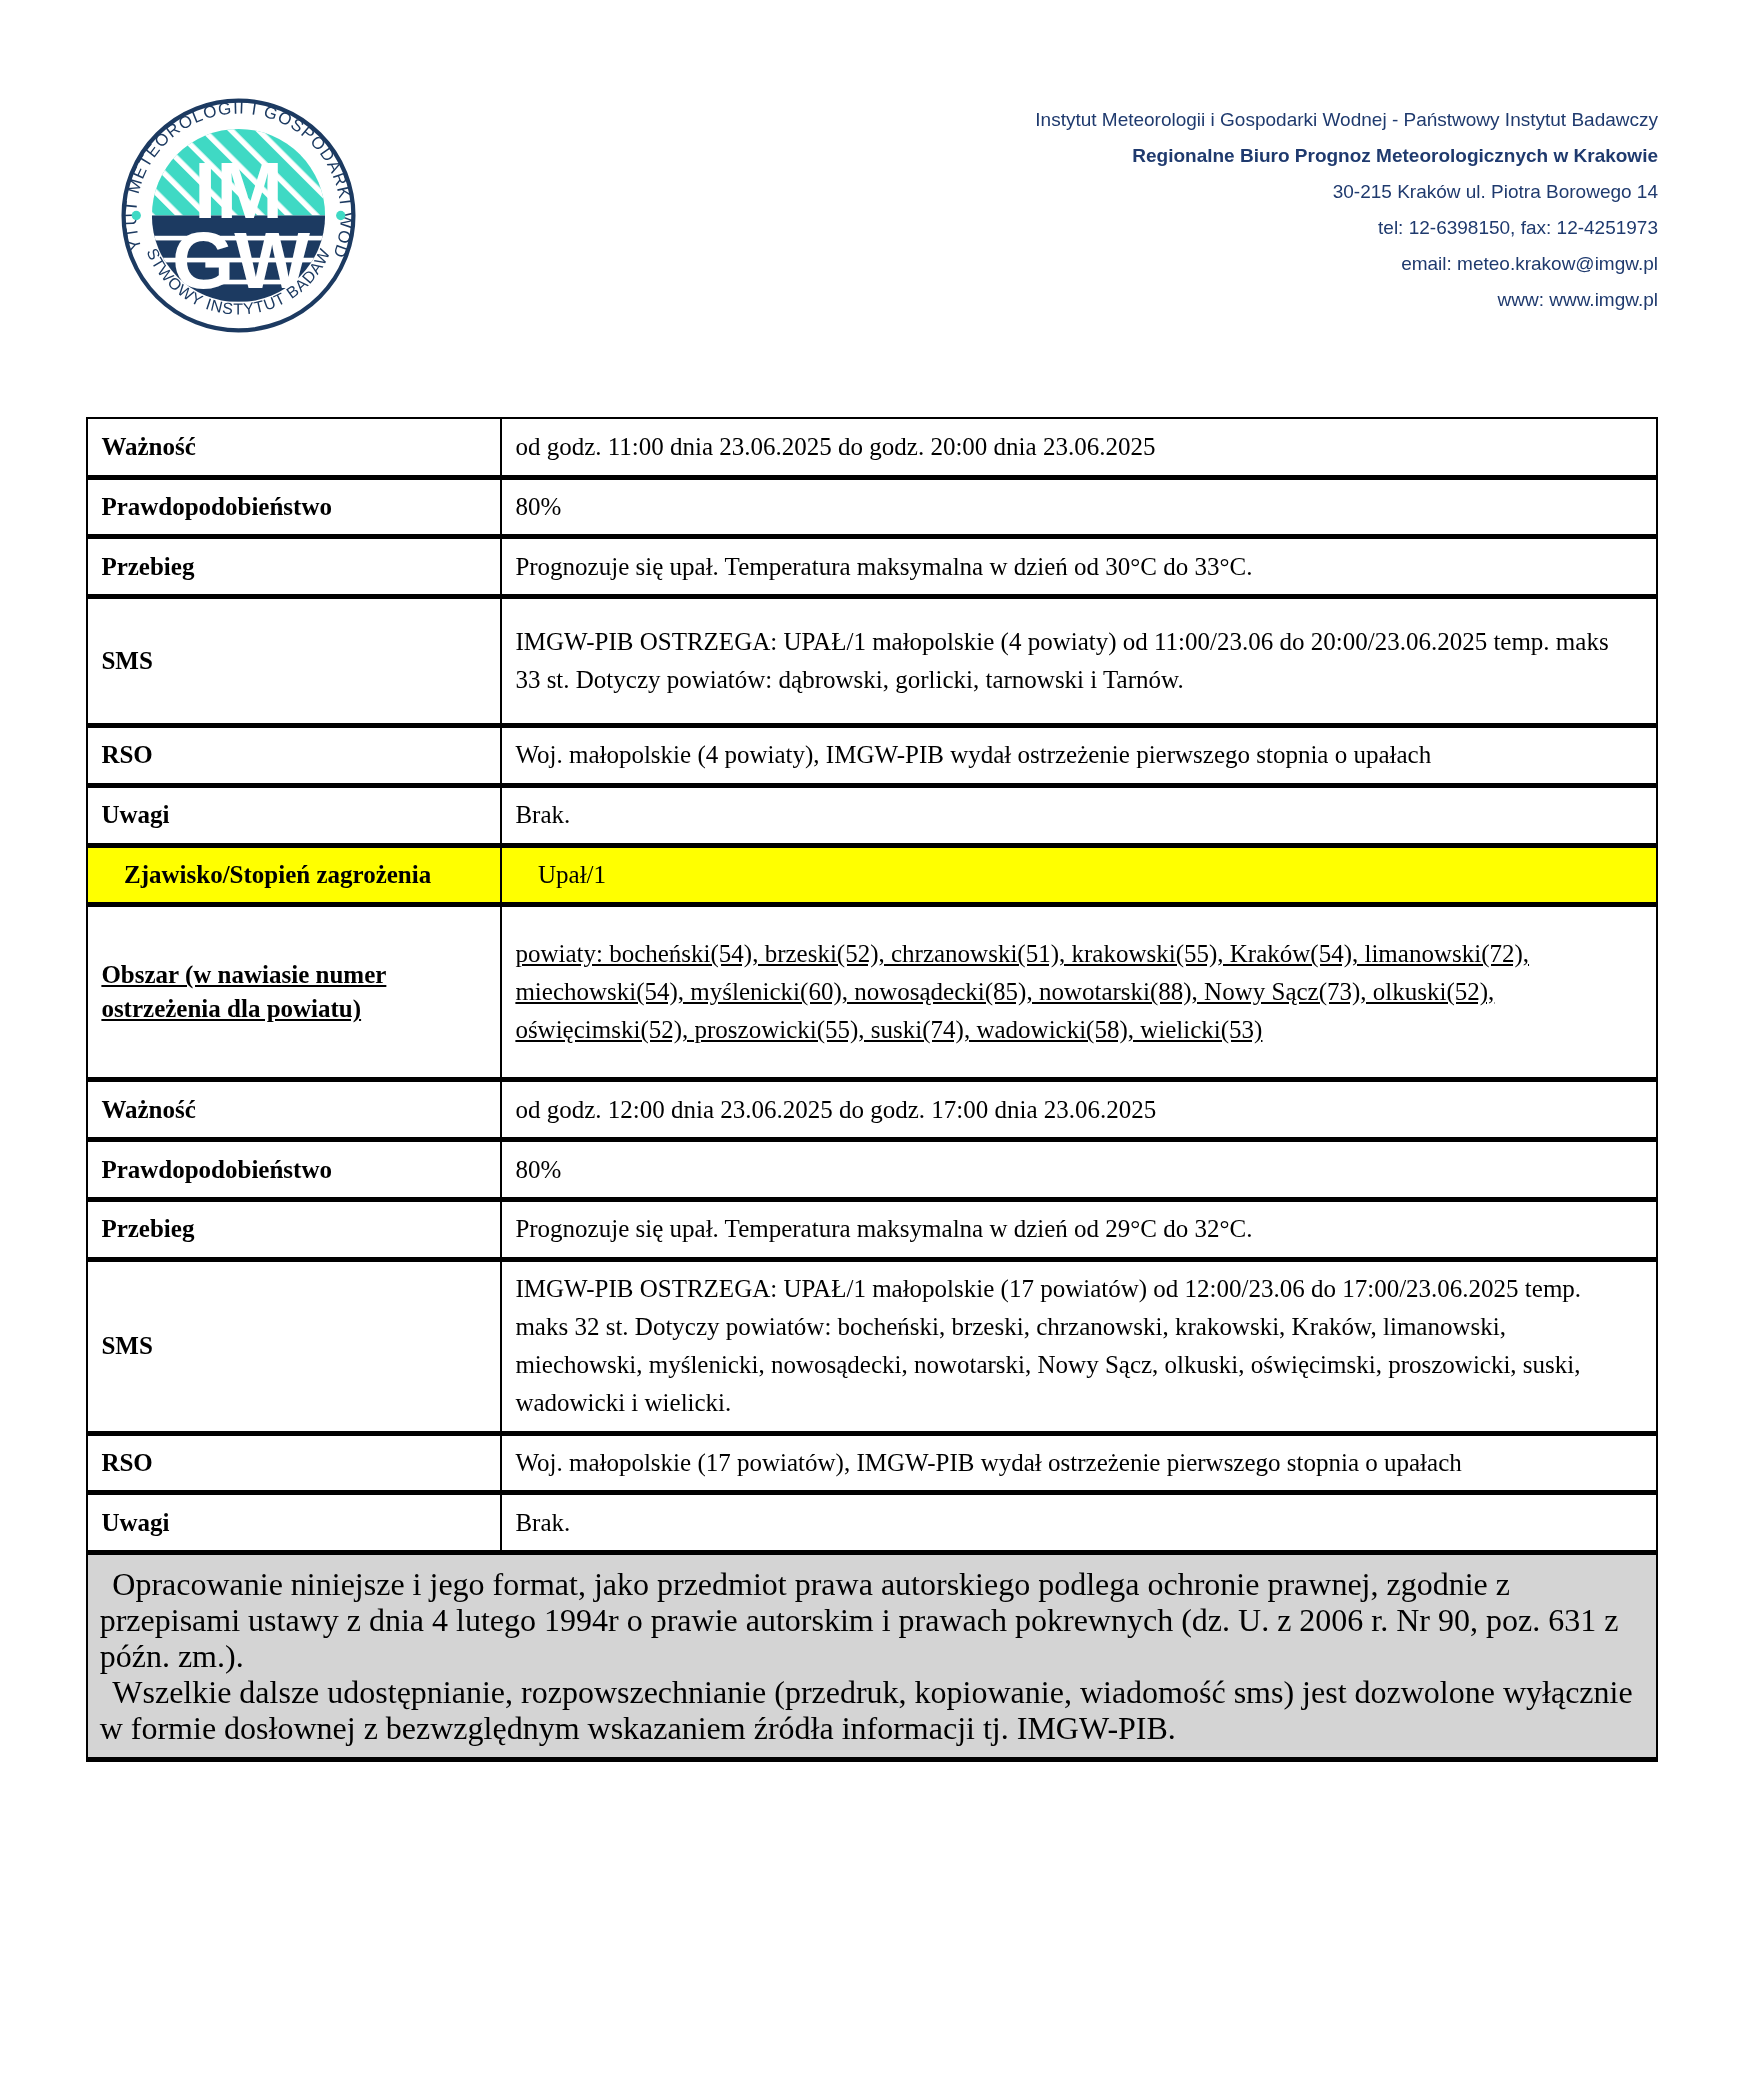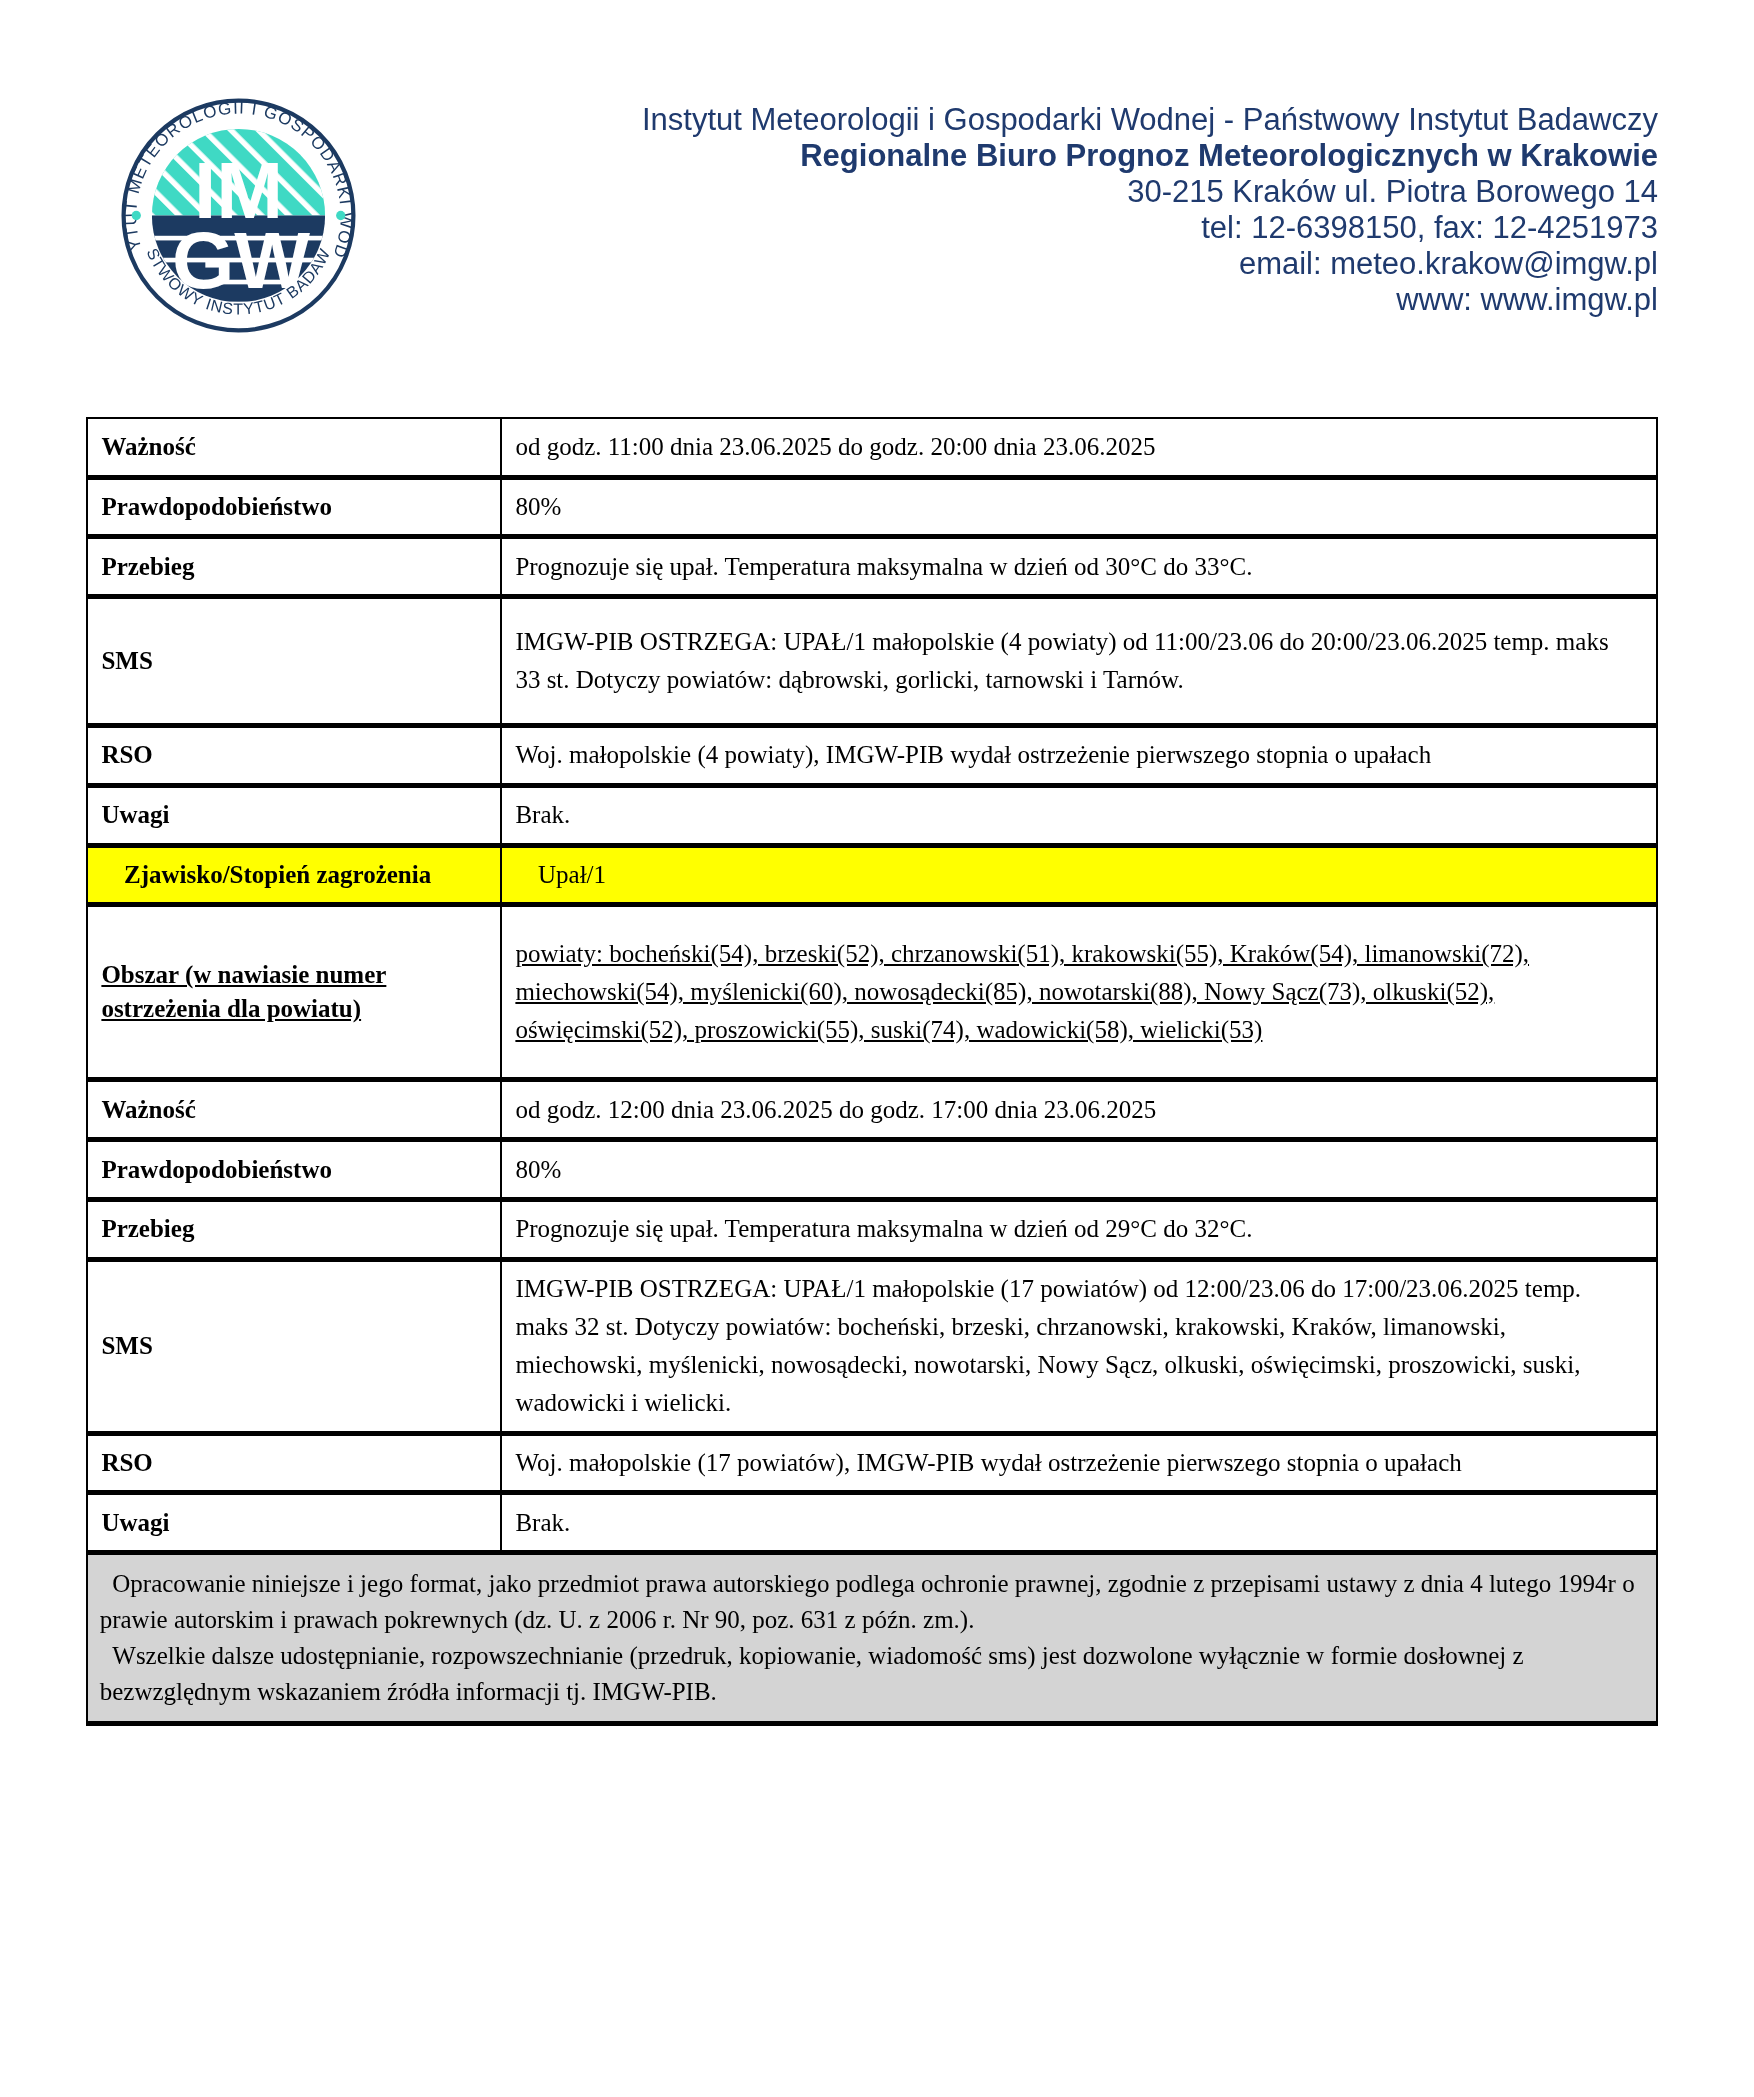--- a/index.html
+++ b/index.html
@@ -30,21 +30,21 @@
     height: 245px;
     margin-left: 32px;
   }
   .header-block {
     position: absolute;
     top: 102px;
     right: 96px;
     text-align: right;
     color: var(--header-navy);
     font-family: "Liberation Sans", sans-serif;
-    font-size: 31px;
+    font-size: 19px;
     line-height: 36px;
     white-space: nowrap;
   }
   .header-block .bold { font-weight: bold; }
 
   
   table.warning {
     position: absolute;
     left: 86px;
     top: 417px;
@@ -69,21 +69,21 @@
   }
   tr.row-default  { height: 59px; }
   tr.row-sms-a    { height: 129px; }
   tr.row-obszar   { height: 175px; text-decoration: underline; }
   tr.row-sms-b    { height: 164px; }
   tr.highlight td { background: var(--highlight-yellow); padding-left: 36px; }
 
   tr.footer-row td {
     background: var(--footer-gray);
     padding: 11px 17px 11px 11.7px;
-    font-size: 25px;
+    font-size: 32px;
     line-height: 36px;
     height: 163px;
     vertical-align: top;
     border-bottom: 5.5px solid var(--border-black);
   }
   .footer-para { margin: 0; text-indent: 12.6px; }
 
   
   .ring-text {
     font-family: "Liberation Sans", sans-serif;

